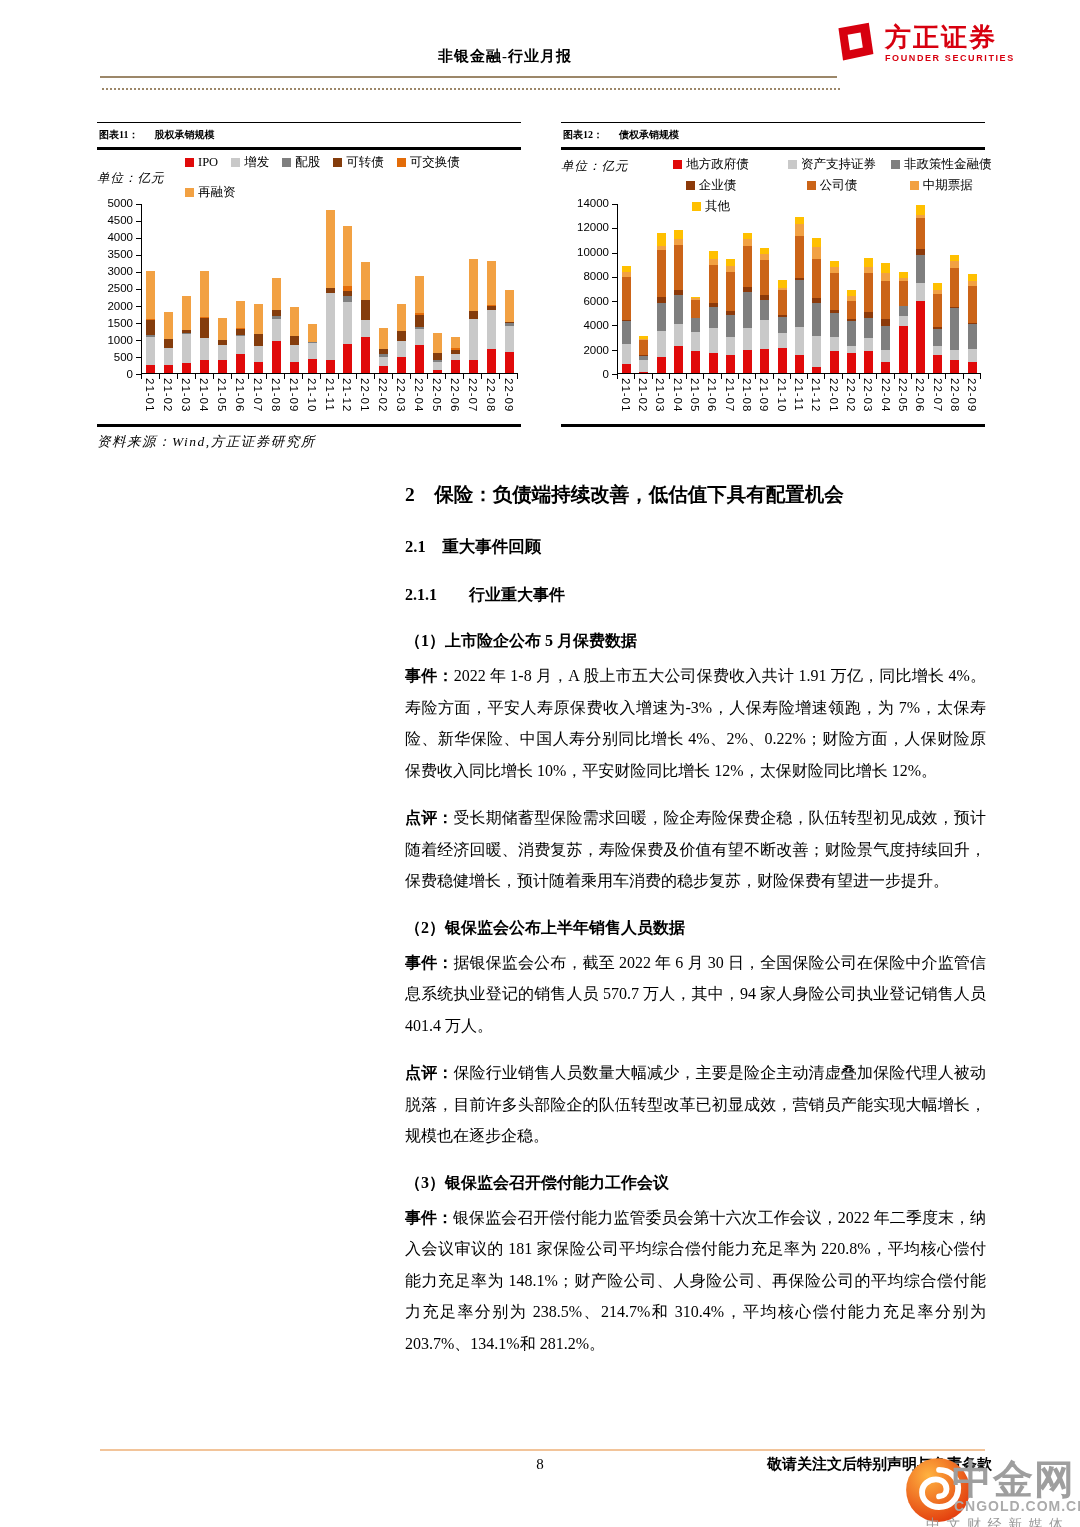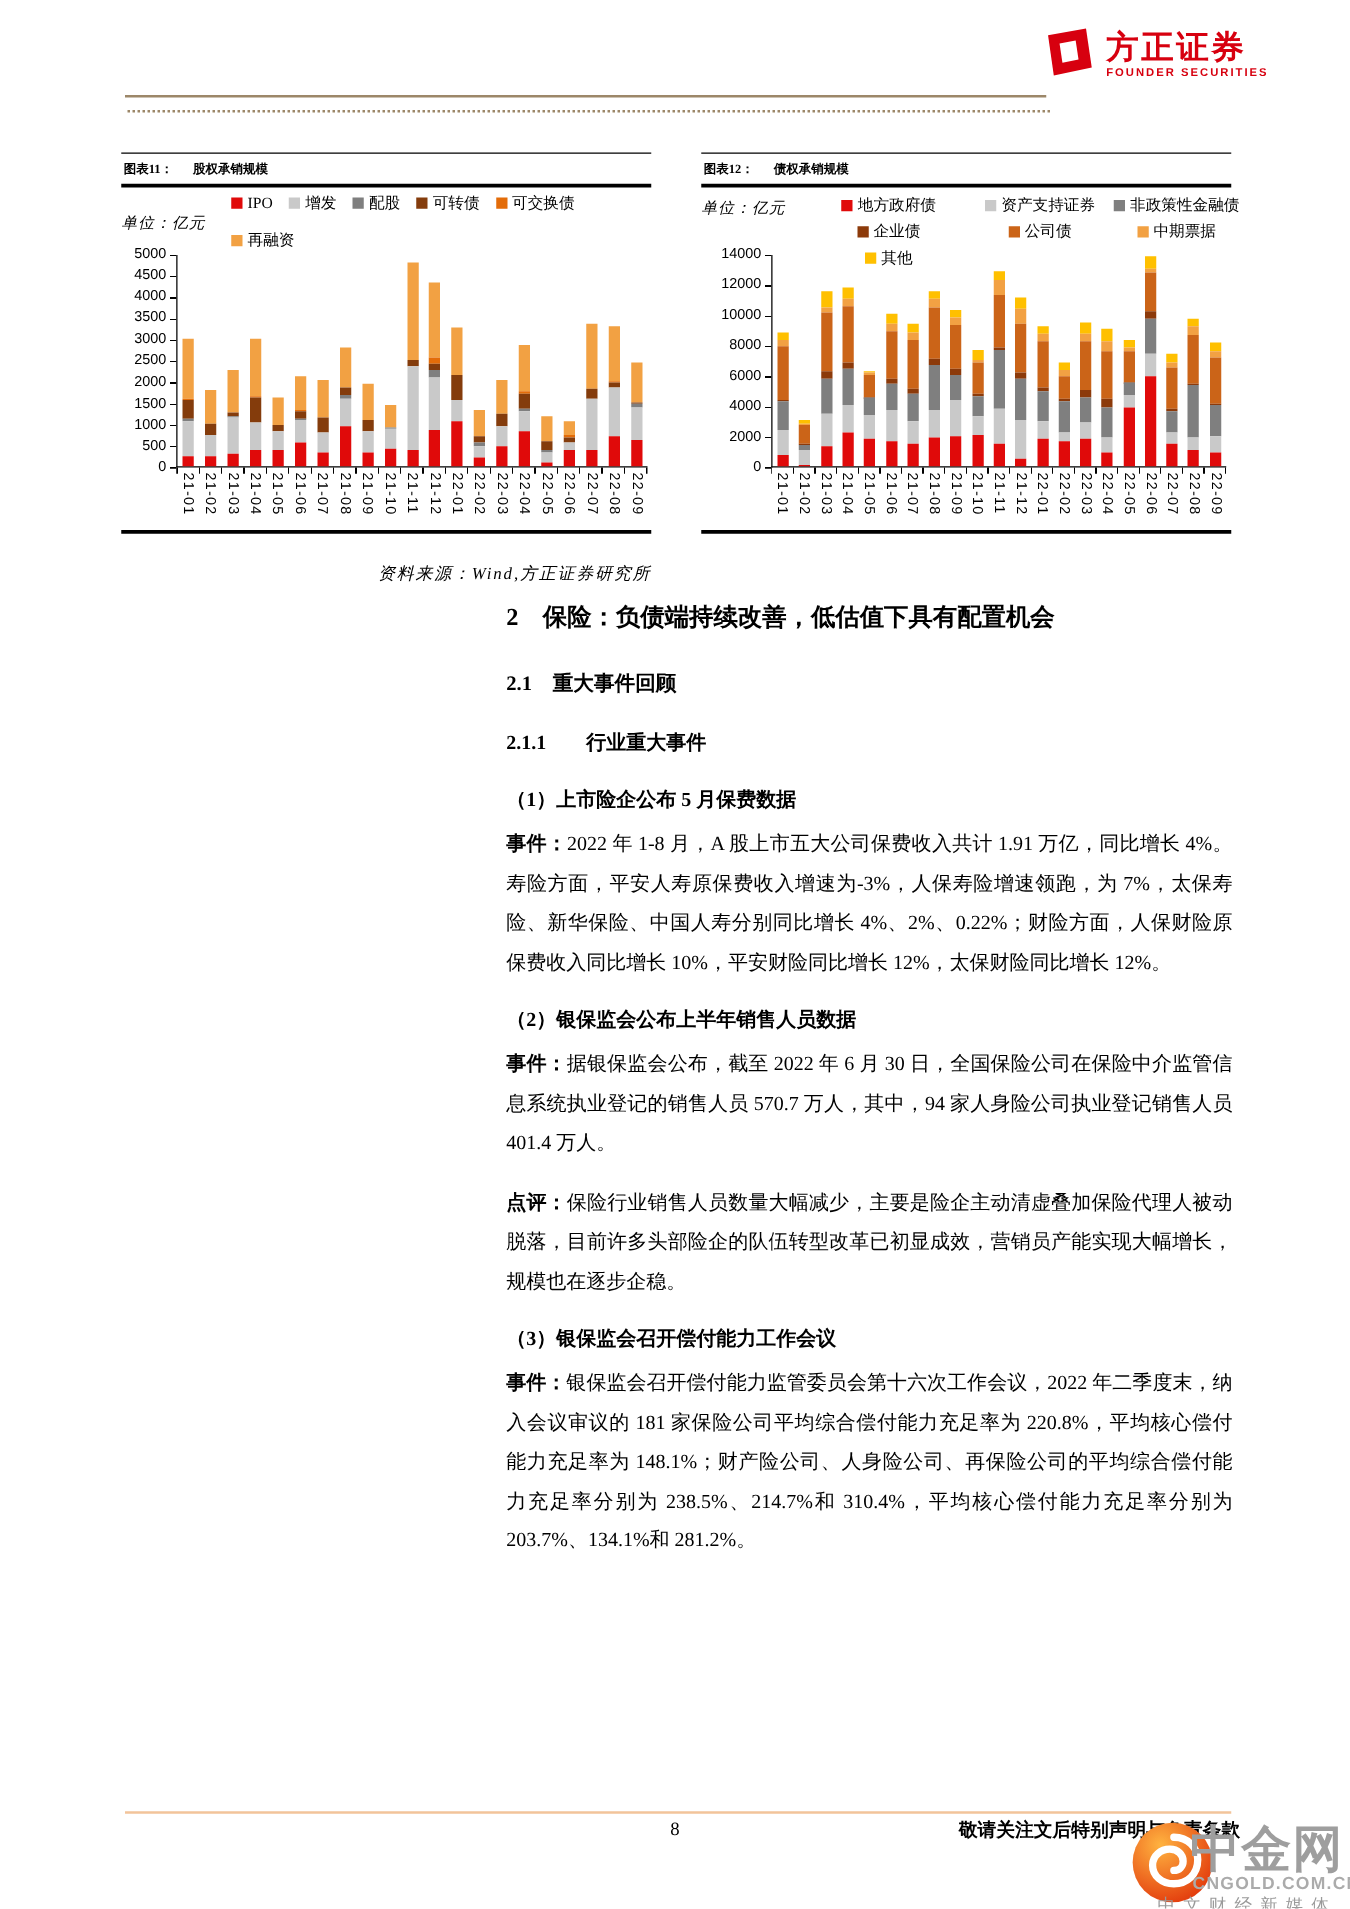--- a/index.html
+++ b/index.html
@@ -43,21 +43,21 @@
          font-family:"Liberation Sans",sans-serif;font-size:11.5px;}
   #chart1 .yaxis{left:-44px;width:36px;} #chart2 .yaxis{left:-56px;width:48px;}
   .yaxis span{line-height:11px;}
   .yticks{position:absolute;left:-5px;top:0;width:5px;height:171px;}
   .xticks{position:absolute;left:0;right:0;bottom:-5px;height:5px;}
   .xaxis{display:flex;height:44px;margin-top:4px;}
   #chart1 .xaxis{margin-left:44px;margin-right:3px;} #chart2 .xaxis{margin-left:56px;margin-right:4px;}
   .xlab{flex:1;display:flex;justify-content:center;}
   .xlab span{writing-mode:vertical-rl;font-family:"Liberation Sans",sans-serif;font-size:11.5px;letter-spacing:1px;}
   .c-botrule{height:3px;background:#000;margin-top:2px;}
-  .c-source{margin-top:23px;font-size:13.5px;font-style:italic;letter-spacing:1.5px;text-align:right;}
+  .c-source{margin-top:6px;font-size:13.5px;font-style:italic;letter-spacing:1.5px;}
 
   
   .body-col{position:absolute;left:405px;top:482px;width:581px;font-size:16px;
             line-height:31.5px;text-align:justify;}
   .body-col h1{font-size:19.5px;line-height:26px;margin:0 0 28px;white-space:pre-wrap;}
   .body-col h2{font-size:16.5px;line-height:22px;margin:0 0 26px;white-space:pre-wrap;}
   .body-col h3{font-size:16px;line-height:22px;margin:0 0 24px;white-space:pre-wrap;}
   .body-col h4{font-size:16px;line-height:22px;margin:20px 0 8px;}
   .body-col p{margin:0 0 16px;}
 
@@ -72,20 +72,21 @@
   .wm-url{position:absolute;left:62px;top:52px;font-family:"Liberation Sans",sans-serif;
           font-weight:bold;font-size:14px;color:#ababab;letter-spacing:1px;white-space:nowrap;}
   .wm-sub{position:absolute;left:34px;top:70px;font-family:"Liberation Sans",sans-serif;
           font-size:14px;color:#9a9a9a;letter-spacing:6.5px;white-space:nowrap;}
 </style>
 </head>
 <body>
 
 <div class="page">
 
+  <div class="hdr-title">非银金融-行业月报</div>
   <div class="logo">
     <span class="logo-icon">
       <svg viewBox="0 0 50 50" width="46" height="46">
         <path d="M7 9 L40 3 L45 37 L12 44 Z" fill="#d7000f"></path>
         <path d="M17 16 L31 13.5 L33.5 30 L19.5 32.8 Z" fill="#ffffff"></path>
       </svg>
     </span>
     <span class="logo-text">
       <span class="logo-cn">方正证券</span>
       <span class="logo-en">FOUNDER SECURITIES</span>
@@ -783,20 +784,21 @@
     <div class="c-botrule"></div>
   </div>
 
   <div class="body-col">
     <h1>2　保险：负债端持续改善，低估值下具有配置机会</h1>
     <h2>2.1　重大事件回顾</h2>
     <h3>2.1.1　　行业重大事件</h3>
 
     <h4>（1）上市险企公布 5 月保费数据</h4>
     <p><b>事件：</b><span>2022 年 1-8 月，A 股上市五大公司保费收入共计 1.91 万亿，同比增长 4%。寿险方面，平安人寿原保费收入增速为-3%，人保寿险增速领跑，为 7%，太保寿险、新华保险、中国人寿分别同比增长 4%、2%、0.22%；财险方面，人保财险原保费收入同比增长 10%，平安财险同比增长 12%，太保财险同比增长 12%。</span></p>
+    <p><b>点评：</b><span>受长期储蓄型保险需求回暖，险企寿险保费企稳，队伍转型初见成效，预计随着经济回暖、消费复苏，寿险保费及价值有望不断改善；财险景气度持续回升，保费稳健增长，预计随着乘用车消费的稳步复苏，财险保费有望进一步提升。</span></p>
 
     <h4>（2）银保监会公布上半年销售人员数据</h4>
     <p><b>事件：</b><span>据银保监会公布，截至 2022 年 6 月 30 日，全国保险公司在保险中介监管信息系统执业登记的销售人员 570.7 万人，其中，94 家人身险公司执业登记销售人员 401.4 万人。</span></p>
     <p><b>点评：</b><span>保险行业销售人员数量大幅减少，主要是险企主动清虚叠加保险代理人被动脱落，目前许多头部险企的队伍转型改革已初显成效，营销员产能实现大幅增长，规模也在逐步企稳。</span></p>
 
     <h4>（3）银保监会召开偿付能力工作会议</h4>
     <p><b>事件：</b><span>银保监会召开偿付能力监管委员会第十六次工作会议，2022 年二季度末，纳入会议审议的 181 家保险公司平均综合偿付能力充足率为 220.8%，平均核心偿付能力充足率为 148.1%；财产险公司、人身险公司、再保险公司的平均综合偿付能力充足率分别为 238.5%、214.7%和 310.4%，平均核心偿付能力充足率分别为 203.7%、134.1%和 281.2%。</span></p>
   </div>
 
   <div class="f-rule"></div>

